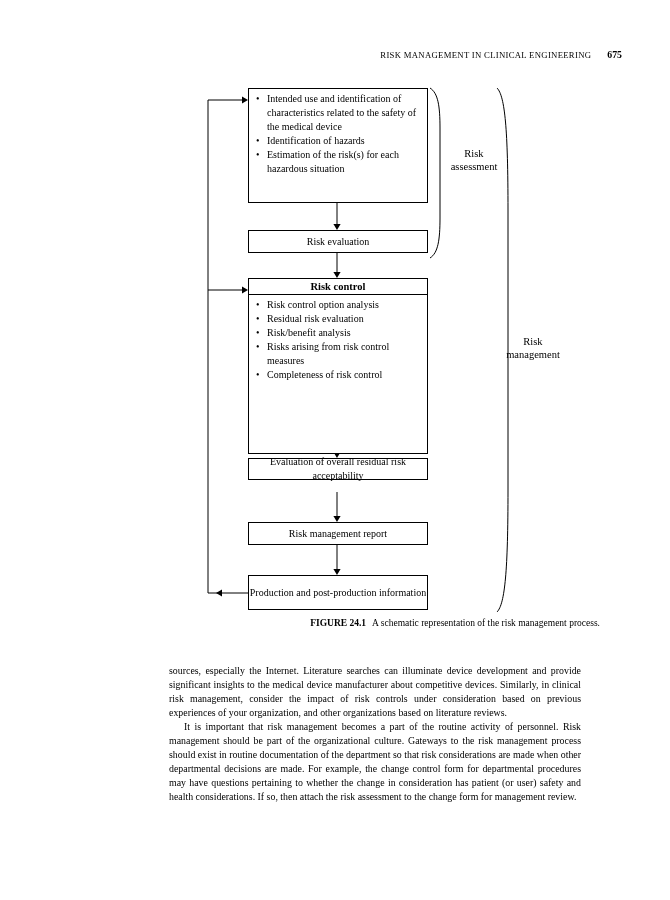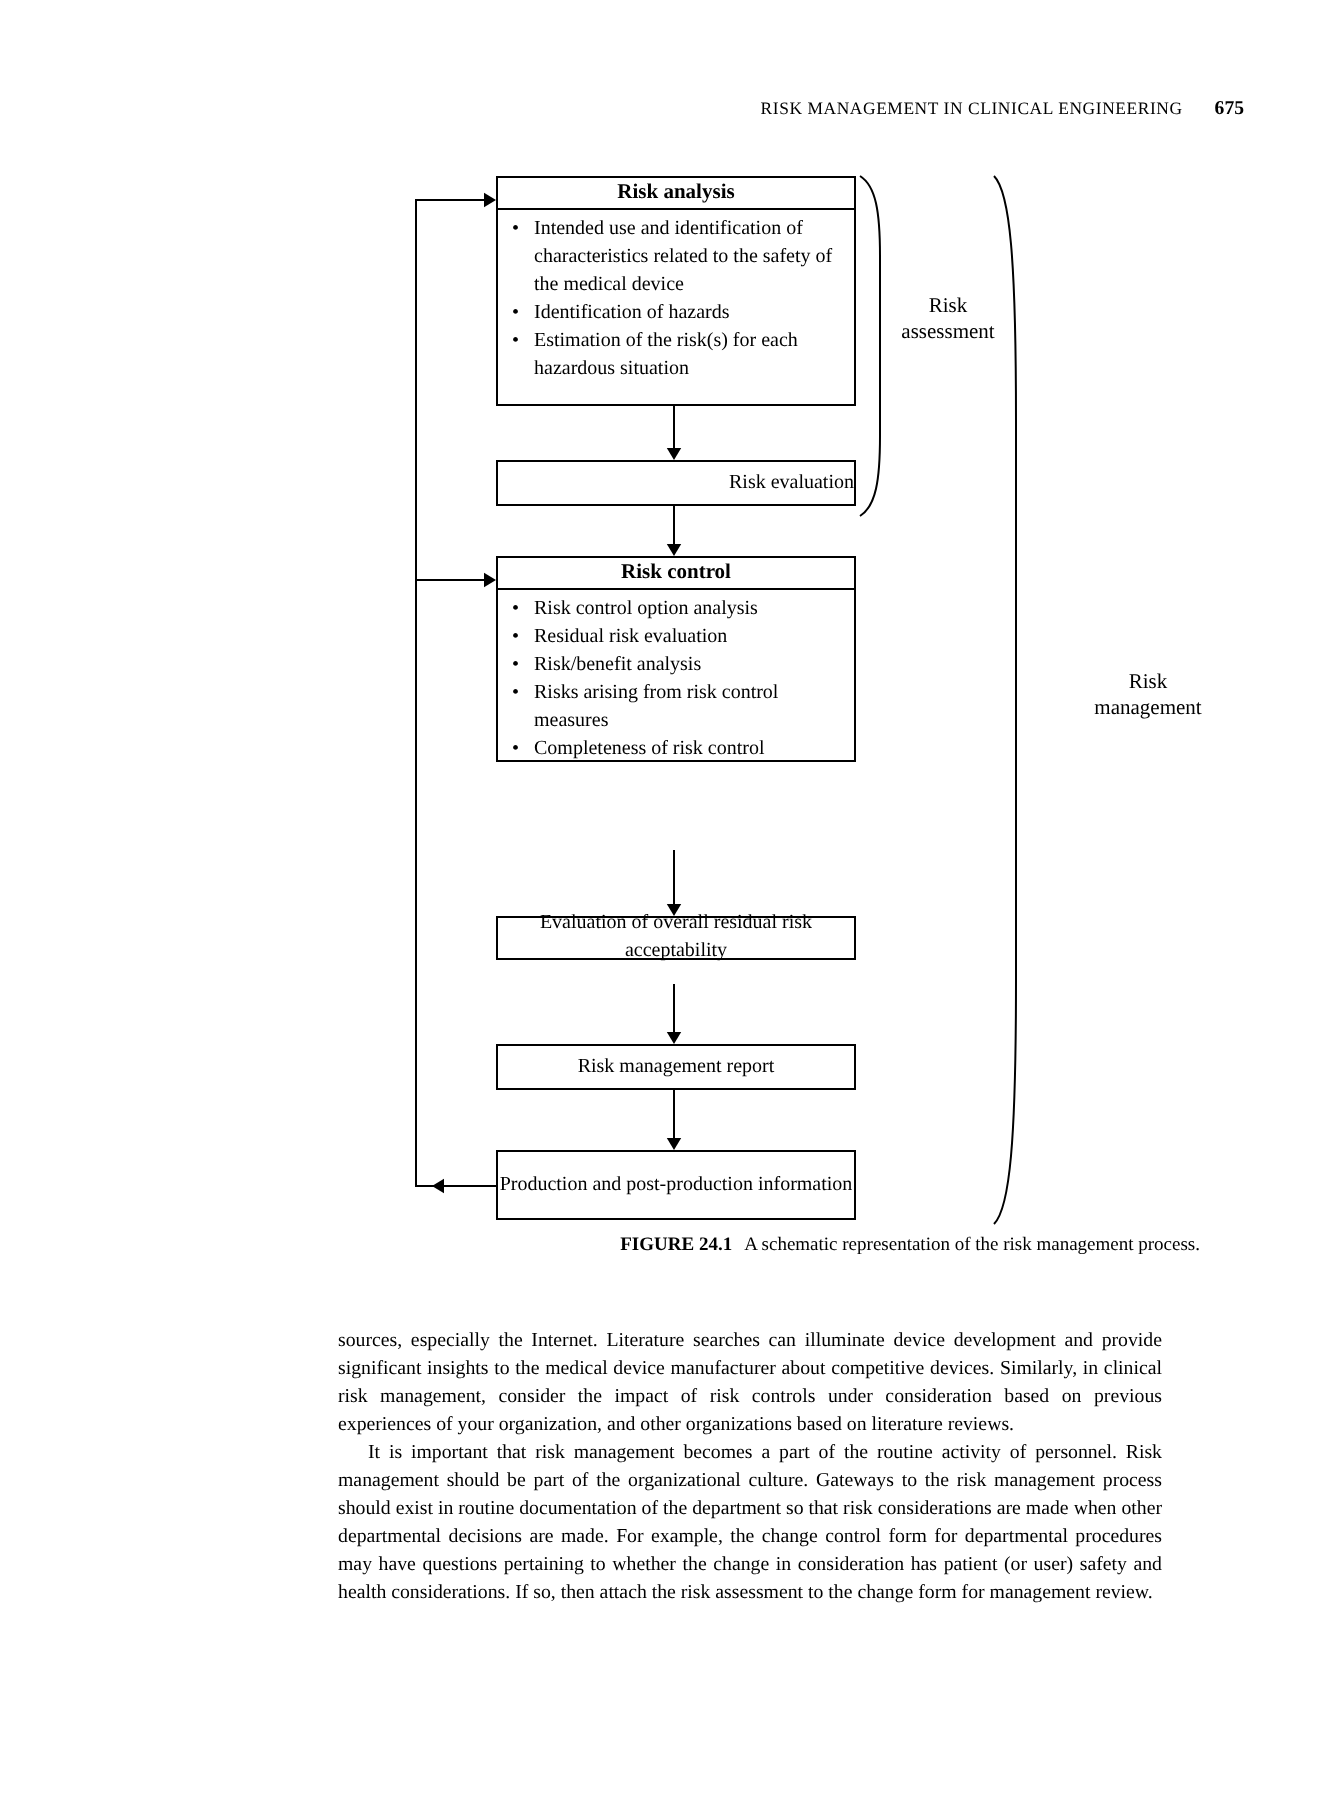--- a/index.html
+++ b/index.html
@@ -92,33 +92,32 @@
 
       <line x1="8" y1="210" x2="42" y2="210"></line>
       <polygon points="42,206.4 42,213.6 48,210"></polygon>
 
       <path d="M230,8 C238,13 240,26 240,48 L240,138 C240,160 238,173 230,178"></path>
 
       <path d="M297,8 C305,16 308,50 308,130 L308,410 C308,490 305,524 297,532"></path>
     </svg>
 
     <div class="fbox" style="top:88px;height:115px;">
-      <div class="box-title">Risk analysis</div>
       <ul>
         <li>Intended use and identification of characteristics related to the safety of the medical device</li>
         <li>Identification of hazards</li>
         <li>Estimation of the risk(s) for each hazardous situation</li>
       </ul>
     </div>
 
-    <div class="fbox centerbox" style="top:230px;height:23px;justify-content:flex-end;">
+    <div class="fbox centerbox" style="top:230px;height:23px;">
       <span>Risk evaluation</span>
     </div>
 
-    <div class="fbox" style="top:278px;height:103px;">
+    <div class="fbox" style="top:278px;height:176px;">
       <div class="box-title">Risk control</div>
       <ul>
         <li>Risk control option analysis</li>
         <li>Residual risk evaluation</li>
         <li>Risk/benefit analysis</li>
         <li>Risks arising from risk control measures</li>
         <li>Completeness of risk control</li>
       </ul>
     </div>
 
@@ -128,21 +127,21 @@
 
     <div class="fbox centerbox" style="top:522px;height:23px;">
       <span>Risk management report</span>
     </div>
 
     <div class="fbox centerbox" style="top:575px;height:35px;">
       <span>Production and post-production information</span>
     </div>
 
     <div class="brace-label" style="left:446px;top:147px;width:56px;">Risk assessment</div>
-    <div class="brace-label" style="left:543px;top:335px;width:62px;">Risk management</div>
+    <div class="brace-label" style="left:502px;top:335px;width:62px;">Risk management</div>
 
   </div>
 
   <div class="caption">
     <span class="cap-label">FIGURE 24.1</span><span>A schematic representation of the risk management process.</span>
   </div>
 
   <div class="bodytext">
     <p>sources, especially the Internet. Literature searches can illuminate device development and provide significant insights to the medical device manufacturer about competitive devices. Similarly, in clinical risk management, consider the impact of risk controls under consideration based on previous experiences of your organization, and other organizations based on literature reviews.</p>
     <p class="indent">It is important that risk management becomes a part of the routine activity of personnel. Risk management should be part of the organizational culture. Gateways to the risk management process should exist in routine documentation of the department so that risk considerations are made when other departmental decisions are made. For example, the change control form for departmental procedures may have questions pertaining to whether the change in consideration has patient (or user) safety and health considerations. If so, then attach the risk assessment to the change form for management review.</p>

